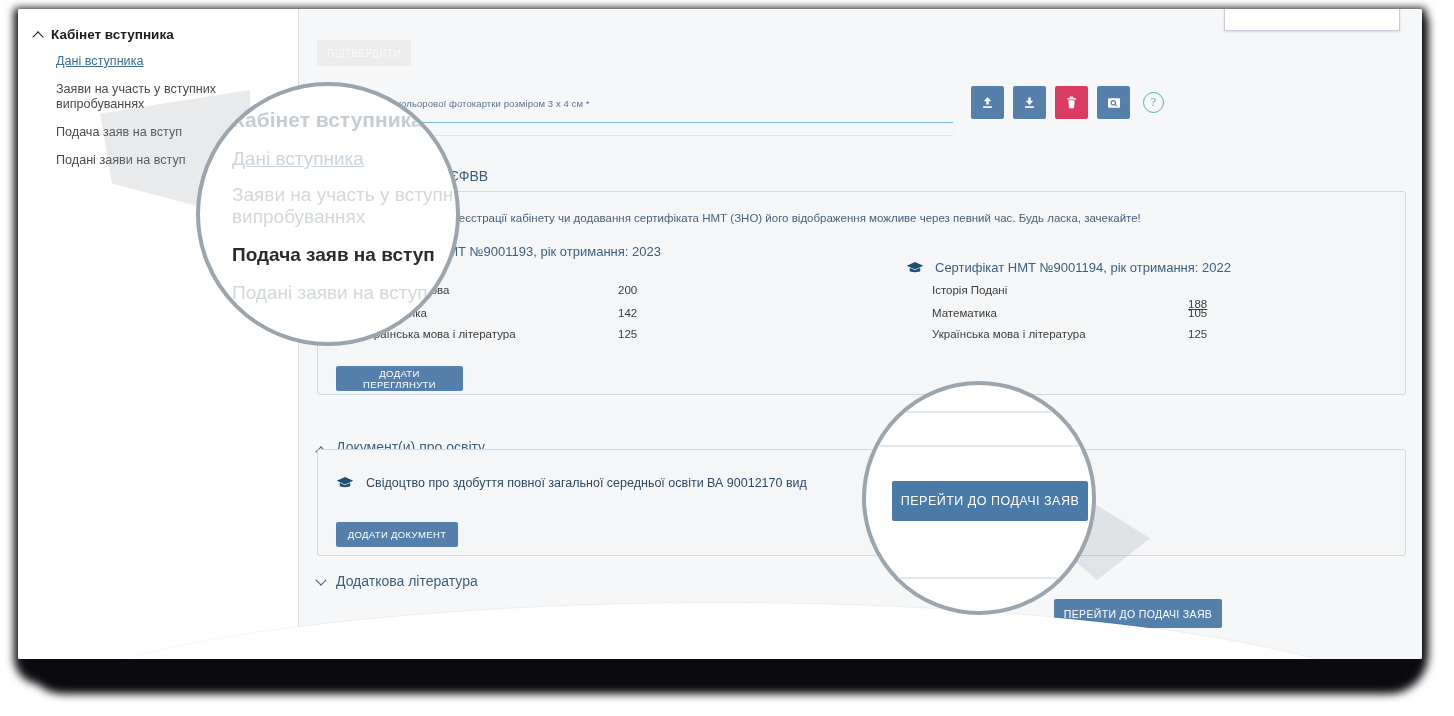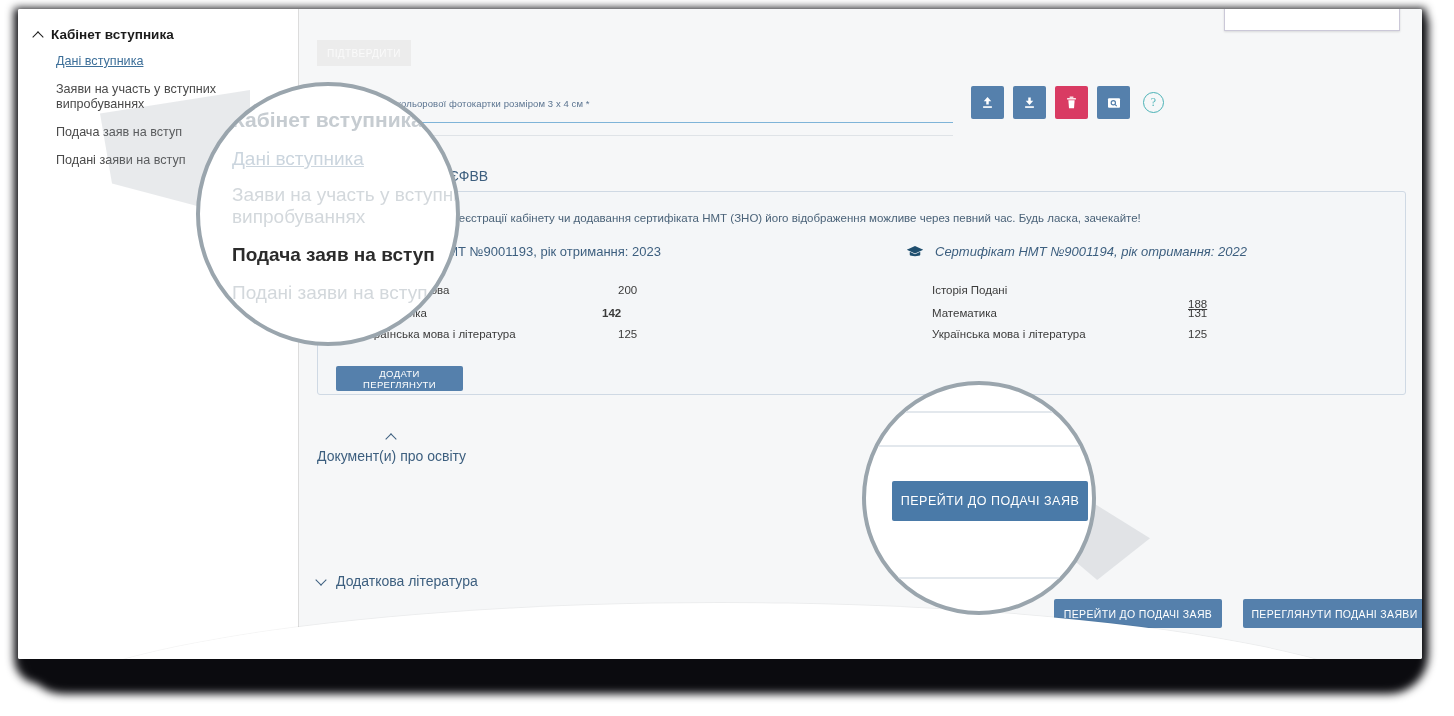--- a/index.html
+++ b/index.html
@@ -282,54 +282,63 @@
       <div class="cert-title" style="left:18px;top:52px;">
         <svg class="cap-icon" viewBox="0 0 24 18">
           <path d="M12 1 L23 6 L12 11 L1 6 Z" fill="#1f4e6e"></path>
           <path d="M5 8.5 L5 13 C5 15 19 15 19 13 L19 8.5 L12 12 Z" fill="#1f4e6e"></path>
         </svg>
         <span>Сертифікат НМТ №9001193, рік отримання: 2023</span>
       </div>
       <div class="score-row" style="left:44px;top:92px;">Українська мова</div>
       <div class="score-row" style="left:300px;top:92px;">200</div>
       <div class="score-row" style="left:44px;top:115px;">Математика</div>
-      <div class="score-row" style="left:284px;top:115px;font-weight:bold;">142</div>
+      <div class="score-row" style="left:300px;top:115px;">142</div>
       <div class="score-row" style="left:44px;top:136px;">Українська мова і література</div>
       <div class="score-row" style="left:300px;top:136px;">125</div>
 
-      <div class="cert-title" style="left:588px;top:52px;font-style:italic;">
+      <div class="cert-title" style="left:588px;top:68px;">
         <svg class="cap-icon" viewBox="0 0 24 18">
           <path d="M12 1 L23 6 L12 11 L1 6 Z" fill="#1f4e6e"></path>
           <path d="M5 8.5 L5 13 C5 15 19 15 19 13 L19 8.5 L12 12 Z" fill="#1f4e6e"></path>
         </svg>
         <span>Сертифікат НМТ №9001194, рік отримання: 2022</span>
       </div>
       <div class="score-row" style="left:614px;top:92px;">Історія Подані</div>
       <div class="score-row" style="left:870px;top:106px;text-decoration:underline;">188</div>
       <div class="score-row" style="left:614px;top:115px;">Математика</div>
-      <div class="score-row" style="left:870px;top:115px;">131</div>
+      <div class="score-row" style="left:870px;top:115px;">105</div>
       <div class="score-row" style="left:614px;top:136px;">Українська мова і література</div>
       <div class="score-row" style="left:870px;top:136px;">125</div>
 
       <button class="btn" style="left:18px;top:174px;width:127px;height:25px;">ДОДАТИ ПЕРЕГЛЯНУТИ</button>
     </div>
 
-    <div class="sec-head" style="left:18px;top:420px;flex-direction:column;">
+    <div class="sec-head" style="left:18px;top:430px;">
       <span class="caret-up"></span>
       <span>Документ(и) про освіту</span>
     </div>
 
+    <div class="panel" style="left:18px;top:440px;width:1087px;height:105px;">
+      <div class="doc-row" style="left:18px;top:26px;">
+        <svg class="cap-icon" viewBox="0 0 24 18">
+          <path d="M12 1 L23 6 L12 11 L1 6 Z" fill="#1f4e6e"></path>
+          <path d="M5 8.5 L5 13 C5 15 19 15 19 13 L19 8.5 L12 12 Z" fill="#1f4e6e"></path>
+        </svg>
+        <span>Свідоцтво про здобуття повної загальної середньої освіти ВА 90012170 вид</span>
+      </div>
+      <button class="btn" style="left:18px;top:72px;width:122px;height:25px;">ДОДАТИ ДОКУМЕНТ</button>
+    </div>
 
     <div class="sec-head" style="left:18px;top:564px;">
       <span class="caret-down"></span>
       <span>Додаткова література</span>
     </div>
 
     <button class="btn" style="left:755px;top:590px;width:168px;height:29px;font-size:10.5px;">ПЕРЕЙТИ ДО ПОДАЧІ ЗАЯВ</button>
-    <button class="btn" style="left:944px;top:590px;width:183px;height:29px;font-size:10.5px;">ПЕРЕГЛЯНУТИ ПОДАНІ ЗАЯВИ</button>
 
    </div>
   </div>
 
   <div id="page-curl"></div>
 </div>
 
 <div class="lens-cone" id="cone1"></div>
 <div class="lens" id="lens1">
   <div id="lens1-inner">

